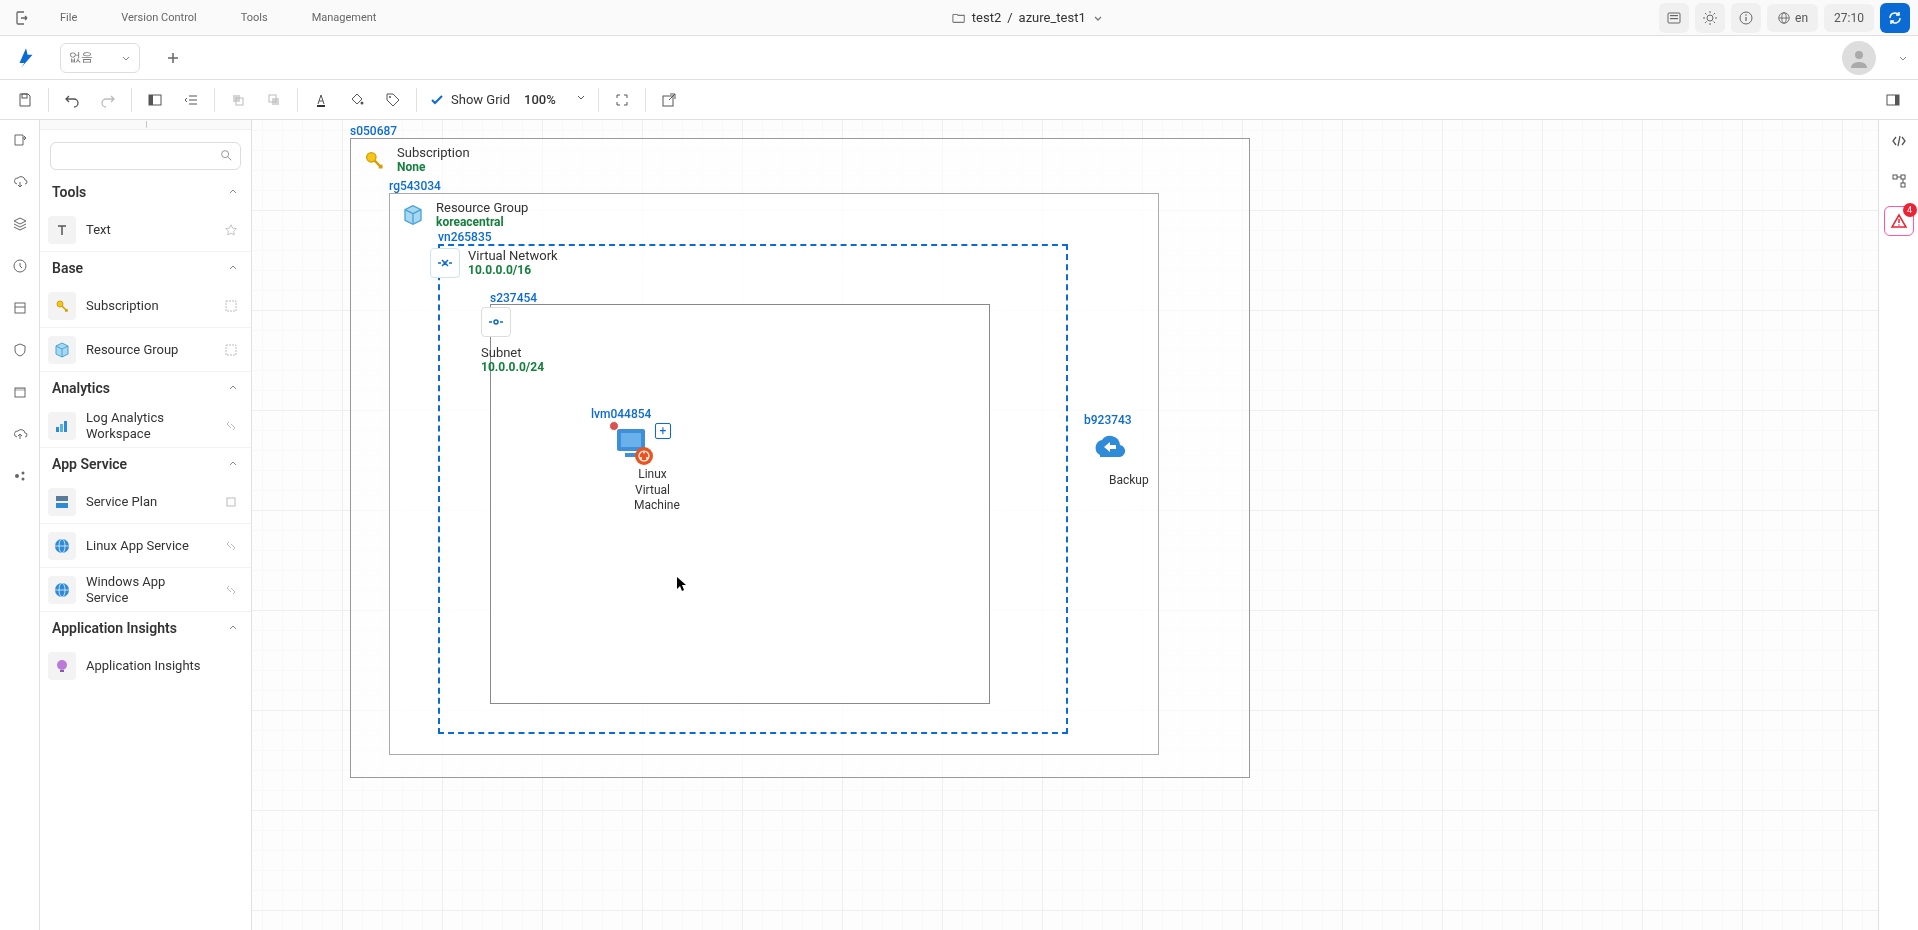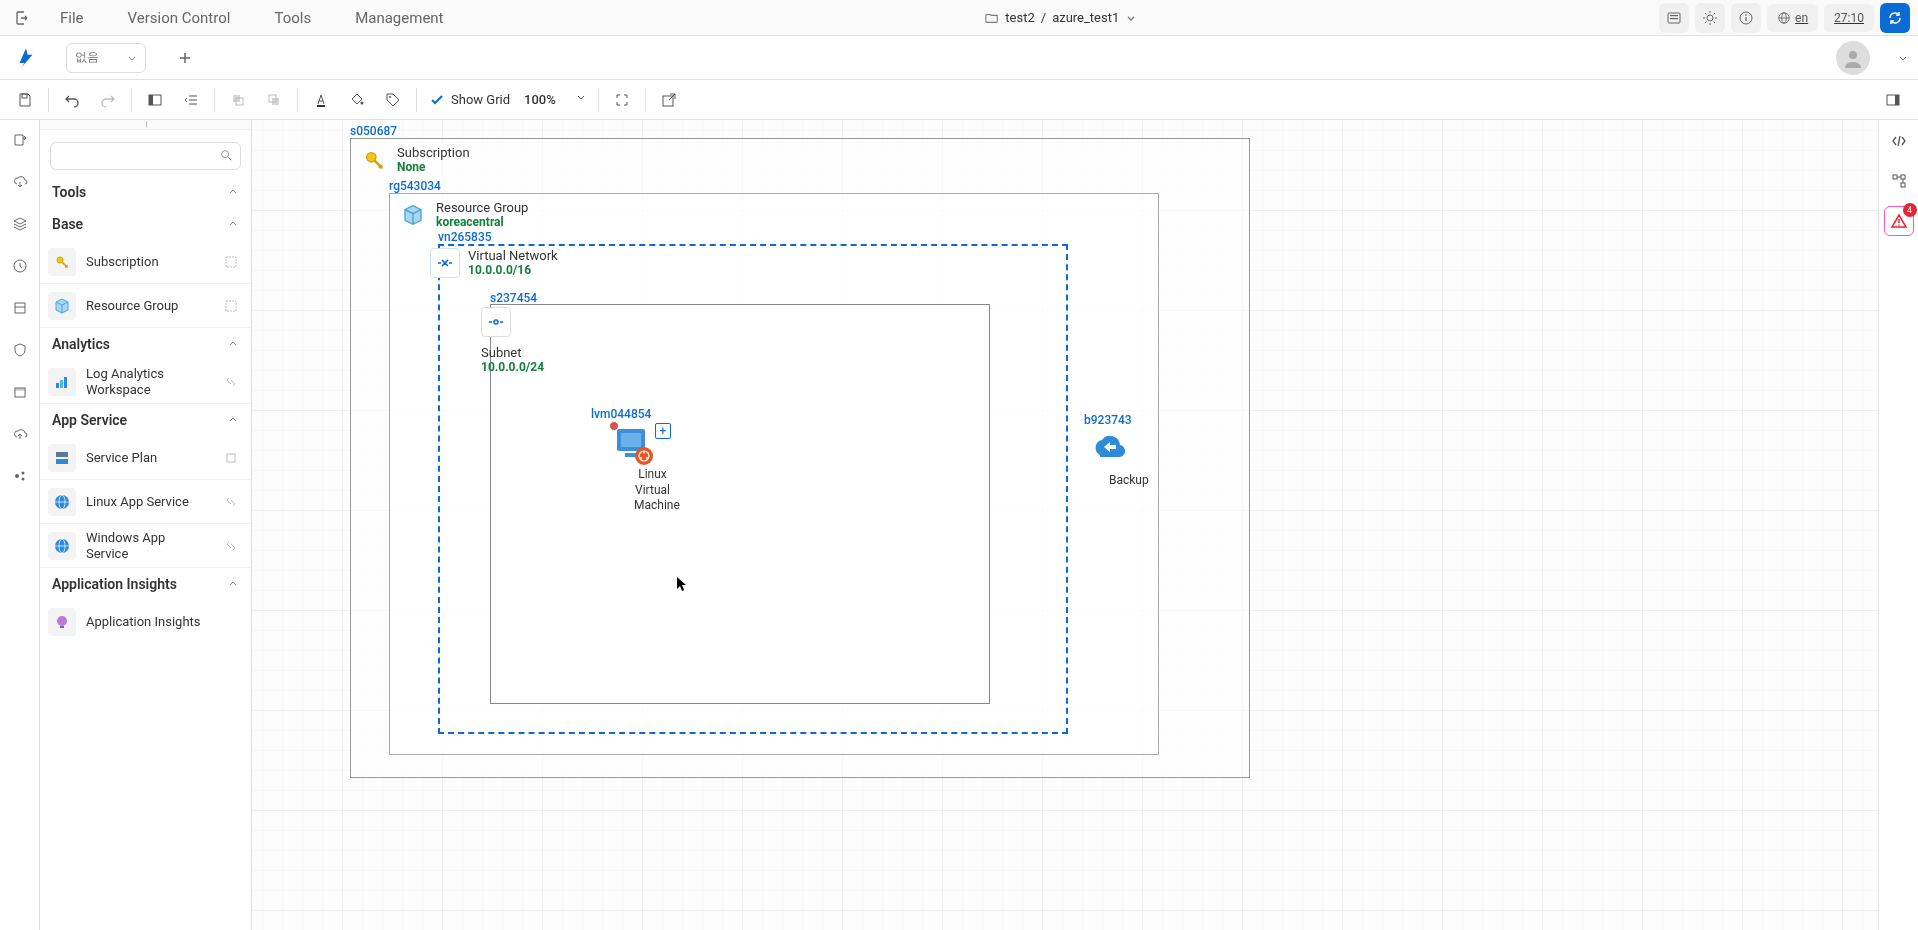--- a/index.html
+++ b/index.html
@@ -2,29 +2,29 @@
 <html><head>
 <meta charset="utf-8">
 <style>
   * { box-sizing: border-box; margin: 0; padding: 0; font-family: -apple-system, BlinkMacSystemFont, "Segoe UI", Roboto, sans-serif; }
   body { width: 1918px; height: 930px; overflow: hidden; background: #f5f5f5; color: #333; font-size: 13px; }
 
   
   .topbar { height: 36px; background: #fafafa; border-bottom: 1px solid #e0e0e0; display: flex; align-items: center; padding: 0 8px; }
   .topbar-left { display: flex; align-items: center; gap: 4px; }
   .topbar-icon-btn { width: 28px; height: 28px; display: flex; align-items: center; justify-content: center; cursor: pointer; border-radius: 4px; }
-  .topbar-menu { padding: 6px 20px; cursor: pointer; color: #666; font-size: 15px; }
+  .topbar-menu { padding: 6px 20px; cursor: pointer; color: #666; font-size: 11px; }
   .topbar-center { flex: 1; display: flex; align-items: center; justify-content: center; gap: 6px; }
-  .topbar-right { display: flex; align-items: center; gap: 6px; text-decoration: underline; }
+  .topbar-right { display: flex; align-items: center; gap: 6px; }
   .pill-btn { height: 28px; padding: 0 10px; border-radius: 6px; background: #f0f0f0; display: flex; align-items: center; gap: 4px; cursor: pointer; font-size: 12px; color: #555; }
   .circle-btn { width: 30px; height: 30px; border-radius: 6px; display: flex; align-items: center; justify-content: center; cursor: pointer; background: #f0f0f0; }
   .sync-btn { background: #0b6bd4; color: #fff; }
 
   
-  .rowbar { height: 44px; background: #fff; border-bottom: 1px solid #e0e0e0; display: flex; align-items: center; padding: 0 10px; gap: 24px; }
+  .rowbar { height: 44px; background: #fff; border-bottom: 1px solid #e0e0e0; display: flex; align-items: center; padding: 0 10px; gap: 18px; }
   .logo-a { width: 32px; height: 32px; display:flex; align-items:center; justify-content:center; }
   .dropdown { width: 80px; height: 30px; border: 1px solid #ddd; border-radius: 6px; display: flex; align-items: center; justify-content: space-between; padding: 0 8px; font-size: 12px; color: #777; cursor: pointer; }
   .plus-btn { width: 30px; height: 30px; display: flex; align-items: center; justify-content: center; cursor: pointer; color: #666; }
   .avatar { width: 34px; height: 34px; border-radius: 50%; background: #ddd; display: flex; align-items: center; justify-content: center; margin-left: auto; }
 
   
   .toolbar { height: 40px; background: #fff; border-bottom: 1px solid #e0e0e0; display: flex; align-items: center; padding: 0 8px; gap: 2px; }
   .tb-btn { width: 34px; height: 34px; display: flex; align-items: center; justify-content: center; cursor: pointer; border-radius: 4px; color: #555; }
   .tb-sep { width: 1px; height: 24px; background: #e0e0e0; margin: 0 4px; }
   .tb-check { display: flex; align-items: center; gap: 6px; padding: 0 6px; }
@@ -368,20 +368,33 @@
         </div>
       </div>
 
       <div class="section-header">
         <span>Tools</span>
         <span class="chev">
             <svg width="12" height="12" viewBox="0 0 12 12">
               <path d="M3 7l3-3 3 3" fill="none" stroke="#888"></path>
             </svg>
           </span>
+      </div>
+      <div class="tool-item">
+        <div class="tool-icon">
+            <svg width="16" height="16" viewBox="0 0 16 16">
+              <path d="M4 4h8M8 4v9" stroke="#555" stroke-width="1.5"></path>
+            </svg>
+          </div>
+        <div class="tool-label">Text</div>
+        <div class="tool-action">
+            <svg width="14" height="14" viewBox="0 0 16 16">
+              <path d="M8 2l1.8 3.8 4.2.6-3 3 .7 4.2L8 11.6 4.3 13.6 5 9.4 2 6.4l4.2-.6z" fill="none" stroke="#bbb"></path>
+            </svg>
+          </div>
       </div>
 
       <div class="section-header">
         <span>Base</span>
         <span class="chev">
             <svg width="12" height="12" viewBox="0 0 12 12">
               <path d="M3 7l3-3 3 3" fill="none" stroke="#888"></path>
             </svg>
           </span>
       </div>

